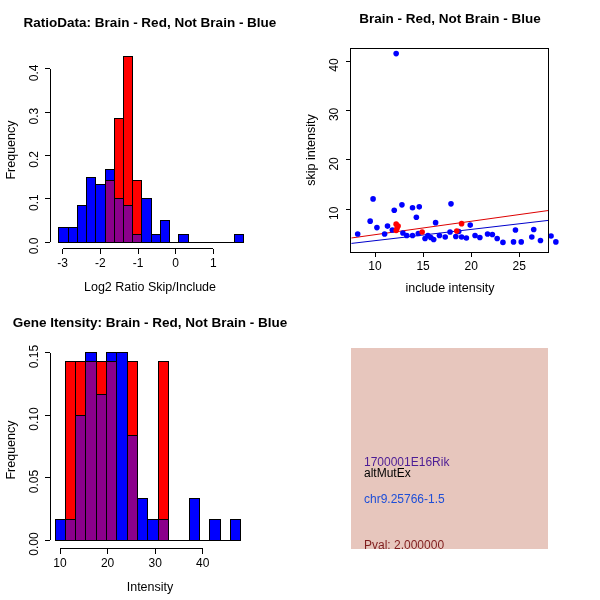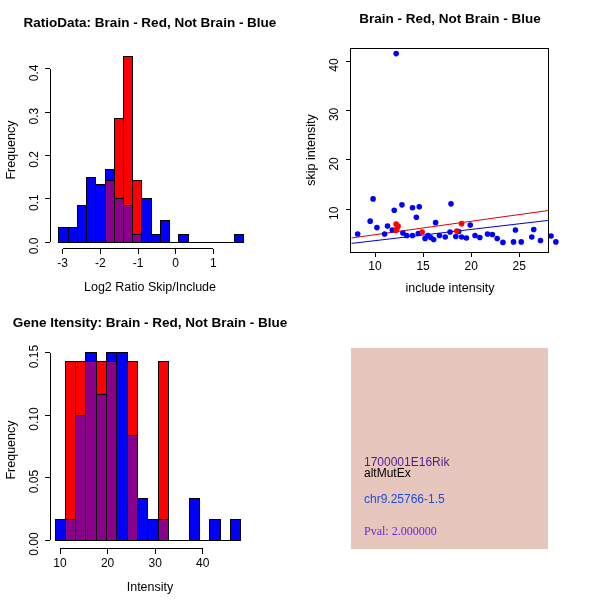--- a/index.html
+++ b/index.html
@@ -180,16 +180,16 @@
       <rect x="209.8455" y="219.16666666666666" width="10.322690000000023" height="20.833333333333343" fill="#0000ff" stroke="#000" stroke-width="1" shape-rendering="crispEdges"></rect>
       <rect x="230.49088" y="219.16666666666666" width="10.322689999999994" height="20.833333333333343" fill="#0000ff" stroke="#000" stroke-width="1" shape-rendering="crispEdges"></rect>
       <line x1="55.00515" y1="240" x2="240.81357" y2="240" stroke="#000000" shape-rendering="crispEdges"></line>
     </svg>
 
   <div class="info-panel" style="left:300px;top:300px">
     <div class="info-card" id="info-card" style="background: rgb(231, 198, 189);">
       <div class="info-line" style="top: 70px; color: rgb(0, 0, 0); margin-top: 48px;">altMutEx</div>
       <div class="info-line" style="top: 107px; color: #4c1d95;">1700001E16Rik</div>
       <div class="info-line" style="top: 144px; color: #1d4ed8;">chr9.25766-1.5</div>
-      <div class="info-line" style="top: 176px; color: #6d28d9; font-family: Liberation Serif, serif;">Pval: 2.000000</div>
+      <div class="info-line" style="top: 190px; color: #7f1d1d;">Pval: 2.000000</div>
     </div>
   </div>
 </div>
 
 </body></html>

